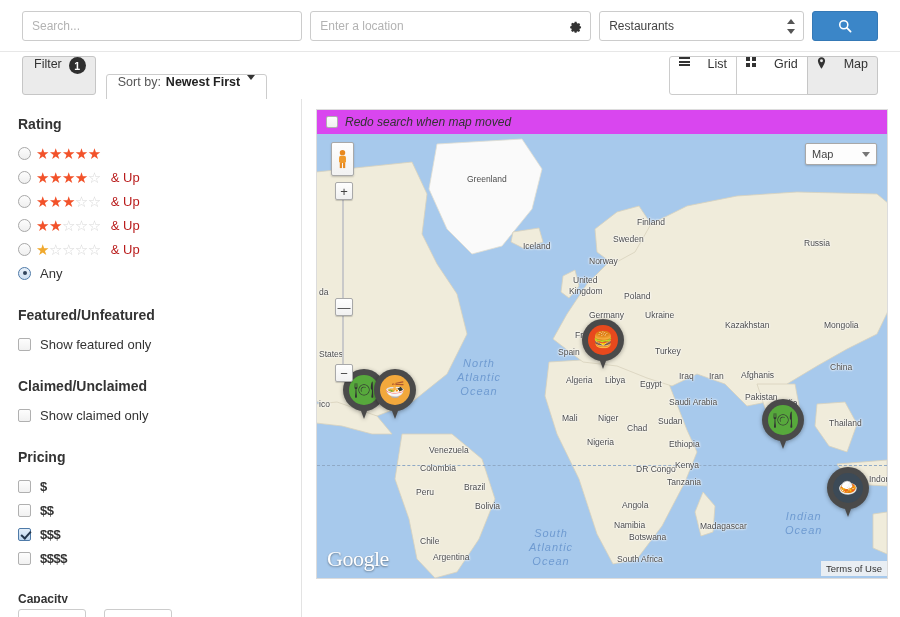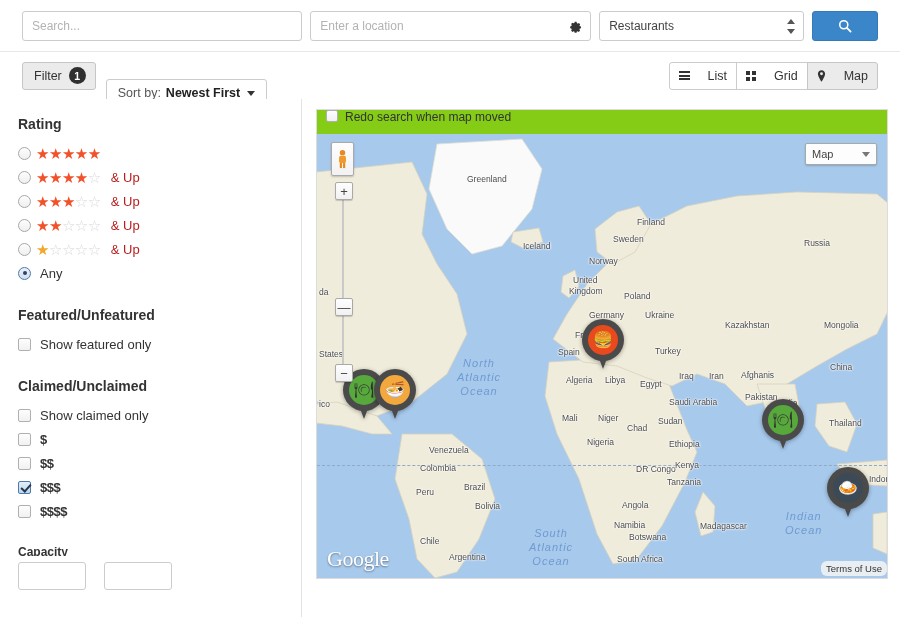--- a/index.html
+++ b/index.html
@@ -77,25 +77,25 @@
 
   
   .toolbar {
     position: absolute; left: 0; top: 52px;
     width: 900px; height: 47px;
     background: #ffffff;
     display: flex; align-items: center;
     padding: 0 22px;
   }
   .btn {
-    height: 28px;
+    height: 39px;
     border: 1px solid #cccccc;
     border-radius: 3px;
     background: #ffffff;
-    display: inline-flex; align-items: center;
+    display: inline-flex; 
     padding: 0 11px;
     font-size: 12.5px; color: #333;
     cursor: pointer;
     white-space: nowrap;
   }
   .btn.grey { background: #ebebeb; border-color: #c6c6c6; }
   #filter-button { padding: 0 9px 0 11px; gap: 7px; }
   .badge {
     display: inline-flex; align-items: center; justify-content: center;
     width: 17px; height: 17px; border-radius: 50%;
@@ -192,22 +192,22 @@
   }
 
   
   .mappanel {
     position: absolute; left: 316px; top: 10px;
     width: 572px; height: 470px;
     border: 1px solid #dcdcdc;
     background: #fff;
   }
   .redo-row {
-    height: 24px; display:flex; gap:7px;
-    padding: 0 9px; background: #84cc16;
+    height: 24px; display:flex; align-items:center; gap:7px;
+    padding: 0 9px; background: #d946ef; font-style: italic;
   }
   .redo-row .checkbox { width: 12px; height: 12px; }
   .redo-label { font-size: 12px; color: #333; }
   .mapview {
     position: relative;
     width: 570px; height: 444px;
     overflow: hidden;
     background: #a7c9ec;
     font-family: "Liberation Sans", sans-serif;
   }
@@ -309,21 +309,20 @@
     text-shadow: 0 1px 2px rgba(0,0,0,.45);
     letter-spacing: -0.5px;
     user-select: none;
   }
   .terms {
     position: absolute; right: 0; bottom: 2px;
     background: rgba(245,245,245,.85);
     font-size: 9.5px; color: #333;
     padding: 2px 5px;
     cursor: pointer;
-    border-radius: 6px;
   }
 </style>
 </head>
 <body>
 
 <div class="searchbar">
   <input class="inp" id="search-input" value="" placeholder="Search..." style="">
   <div class="loc-wrap">
     <input class="inp" id="location-input" value="" placeholder="Enter a location" style="">
     <span class="gear">
@@ -465,20 +464,21 @@
       <span class="checkbox"></span>
       <span class="opt-label">Show featured only</span>
     </div>
 
     <div class="sec-title spaced">Claimed/Unclaimed</div>
     <div class="opt-row">
       <span class="checkbox"></span>
       <span class="opt-label">Show claimed only</span>
     </div>
 
+    <div class="sec-title spaced">Pricing</div>
     <div class="opt-row">
       <span class="checkbox"></span>
       <span class="opt-label money">$</span>
     </div>
     <div class="opt-row">
       <span class="checkbox"></span>
       <span class="opt-label money">$$</span>
     </div>
     <div class="opt-row">
       <span class="checkbox on"></span>
@@ -582,21 +582,21 @@
           <div class="lbl " style="left: 312px; top: 398px;">Botswana</div>
           <div class="lbl " style="left: 383px; top: 387px;">Madagascar</div>
           <div class="lbl " style="left: 300px; top: 420px;">South Africa</div>
           <div class="lbl " style="left: 552px; top: 340px;">Indone</div>
           <div class="lbl " style="left: 112px; top: 311px;">Venezuela</div>
           <div class="lbl " style="left: 103px; top: 329px;">Colombia</div>
           <div class="lbl " style="left: 147px; top: 348px;">Brazil</div>
           <div class="lbl " style="left: 99px; top: 353px;">Peru</div>
           <div class="lbl " style="left: 122px; top: 367px; padding-left: 36px;">Bolivia</div>
           <div class="lbl " style="left: 103px; top: 402px;">Chile</div>
-          <div class="lbl " style="left: 116px; top: 418px; margin-left: 16px;">Argentina</div>
+          <div class="lbl " style="left: 116px; top: 418px;">Argentina</div>
           <div class="lbl " style="left: 2px; top: 215px;">States</div>
           <div class="lbl " style="left: 2px; top: 153px;">da</div>
           <div class="lbl " style="left: 2px; top: 265px;">ico</div>
         </div>
       <div id="map-ocean-labels">
           <div class="lbl ocean" style="left: 140px; top: 222px;">North<br>Atlantic<br>Ocean</div>
           <div class="lbl ocean" style="left: 212px; top: 392px;">South<br>Atlantic<br>Ocean</div>
           <div class="lbl ocean" style="left: 468px; top: 375px;">Indian<br>Ocean</div>
         </div>
 

